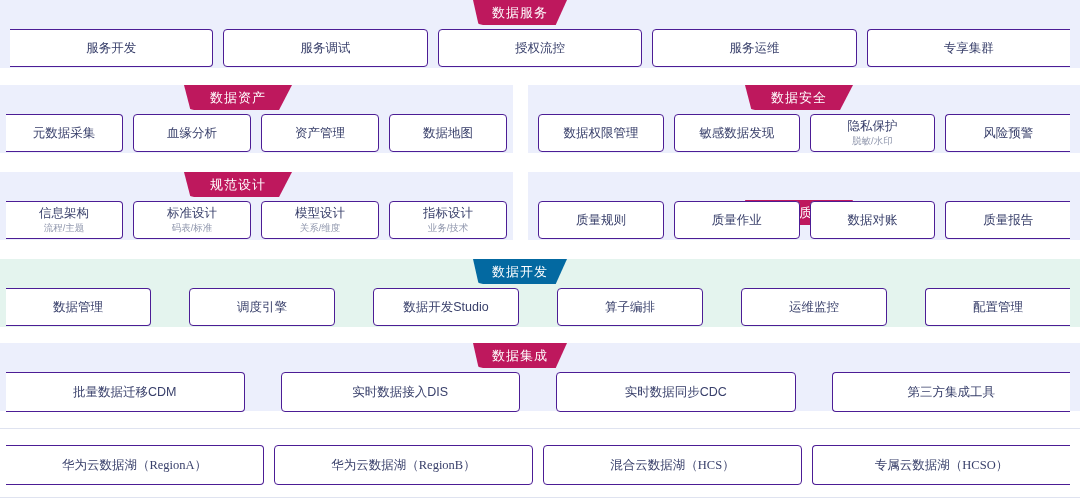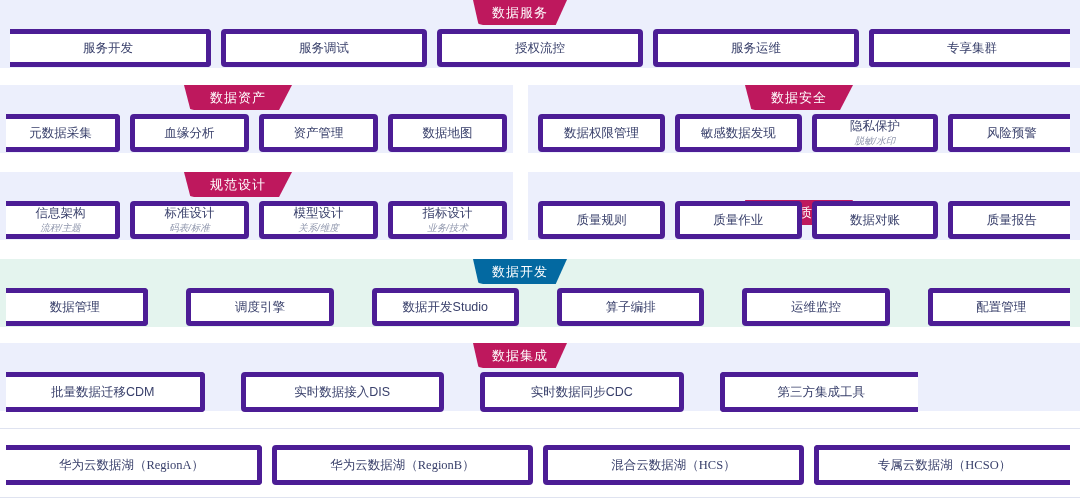--- a/index.html
+++ b/index.html
@@ -41,21 +41,21 @@
   
   .cards{
     position:absolute;
     display:flex;
     gap:10px;
     box-sizing:border-box;
   }
   .card{
     flex:1 1 0;
     background:#ffffff;
-    border:5px solid #4c1d95;
+    border:1px solid #4c1d95;
     border-radius:4px;
     display:flex;
     flex-direction:column;
     align-items:center;
     justify-content:center;
     box-sizing:border-box;
     height:38px;
     overflow:hidden;
   }
   .card .t{
@@ -63,21 +63,20 @@
     color:#39406b;
     line-height:15px;
     white-space:nowrap;
   }
   .card .s{
     font-size:9.5px;
     color:#9097ad;
     line-height:12px;
     margin-top:1px;
     white-space:nowrap;
-    font-style:italic;
   }
   .card.bigger{height:40px;}
   
   .card.flush-left{
     border-left:none;
     border-top-left-radius:0;
     border-bottom-left-radius:0;
   }
   .card.flush-right{
     border-right:none;
@@ -209,21 +208,21 @@
     <div class="card">
       <span class="t">运维监控</span>
     </div>
     <div class="card flush-right">
       <span class="t">配置管理</span>
     </div>
   </div>
 
   <div class="band" style="left:0;top:343px;width:1080px;height:68px;"></div>
   <div class="tab" style="left:473px;top:343px;width:94px;">数据集成</div>
-  <div class="cards" style="left:6px;top:372px;width:912px;gap:36px;">
+  <div class="cards" style="left:6px;top:372px;width:1064px;gap:36px;">
     <div class="card flush-left bigger">
       <span class="t">批量数据迁移CDM</span>
     </div>
     <div class="card bigger">
       <span class="t">实时数据接入DIS</span>
     </div>
     <div class="card bigger">
       <span class="t">实时数据同步CDC</span>
     </div>
     <div class="card flush-right bigger">

